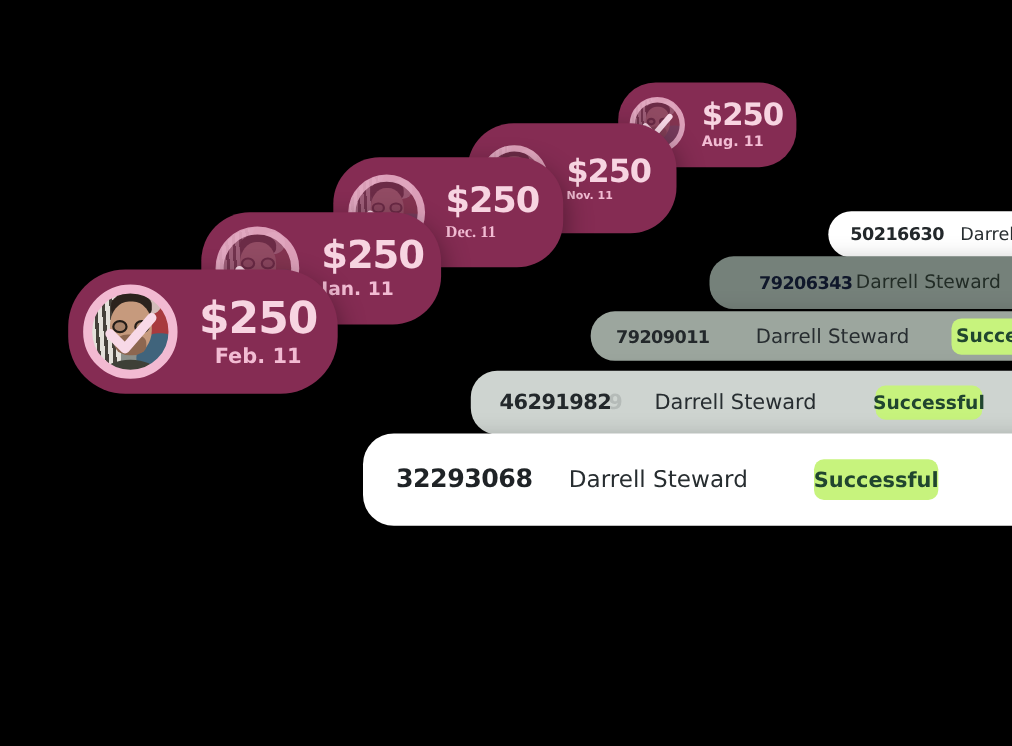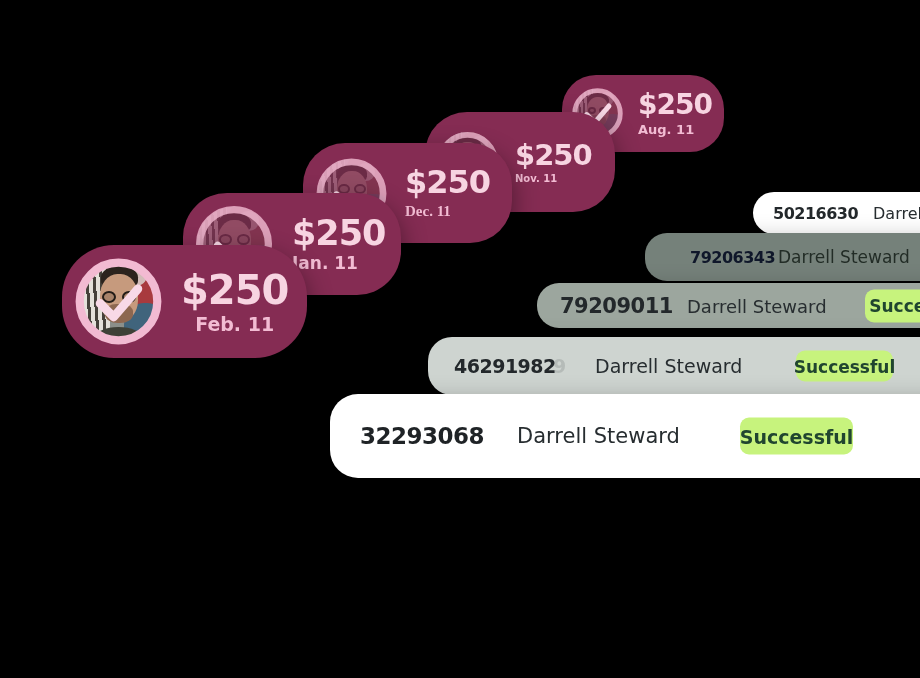--- a/index.html
+++ b/index.html
@@ -71,21 +71,21 @@
   .t-badge{display:flex;align-items:center;justify-content:center;
     background:#C7F37D;color:#20452F;font-weight:700;border-radius:9px;}
 
   .r1{left:753px;top:192px;width:420px;height:42px;background:#FFFFFF;border-radius:21px 0 0 21px;z-index:11;}
   .r1 .t-num{left:20px;font-size:16px;} .r1 .t-name{left:120px;font-size:16px;}
 
   .r2{left:645px;top:233px;width:520px;height:48px;background:#75817A;border-radius:22px 0 0 22px;z-index:12;}
   .r2 .t-num{left:21px;font-size:16px;color:#0f172a;margin-left:24px;} .r2 .t-name{left:133px;font-size:17px;color:#222C26;}
 
   .r3{left:537px;top:283px;width:620px;height:45px;background:#9CA69E;border-radius:22px 0 0 22px;z-index:13;}
-  .r3 .t-num{left:23px;font-size:21px;} .r3 .t-name{left:150px;font-size:18px;}
+  .r3 .t-num{left:23px;font-size:16px;} .r3 .t-name{left:150px;font-size:18px;}
   .r3 .t-badge{left:328px;width:110px;height:33px;font-size:17px;}
 
   .r4{left:428px;top:337px;width:720px;height:58px;background:#CED4D0;border-radius:24px 0 0 24px;z-index:14;}
   .r4 .t-num{left:26px;font-size:19px;} .r4 .t-ghost{left:125px;font-size:19px;}
   .r4 .t-name{left:167px;font-size:19px;}
   .r4 .t-badge{left:368px;width:97px;height:31px;font-size:17px;}
 
   .r5{left:330px;top:394px;width:820px;height:84px;background:#FFFFFF;border-radius:28px 0 0 28px;z-index:15;}
   .r5 .t-num{left:30px;font-size:23px;color:#1F2326;} .r5 .t-name{left:187px;font-size:21px;}
   .r5 .t-badge{left:410px;width:113px;height:37px;font-size:19px;}

